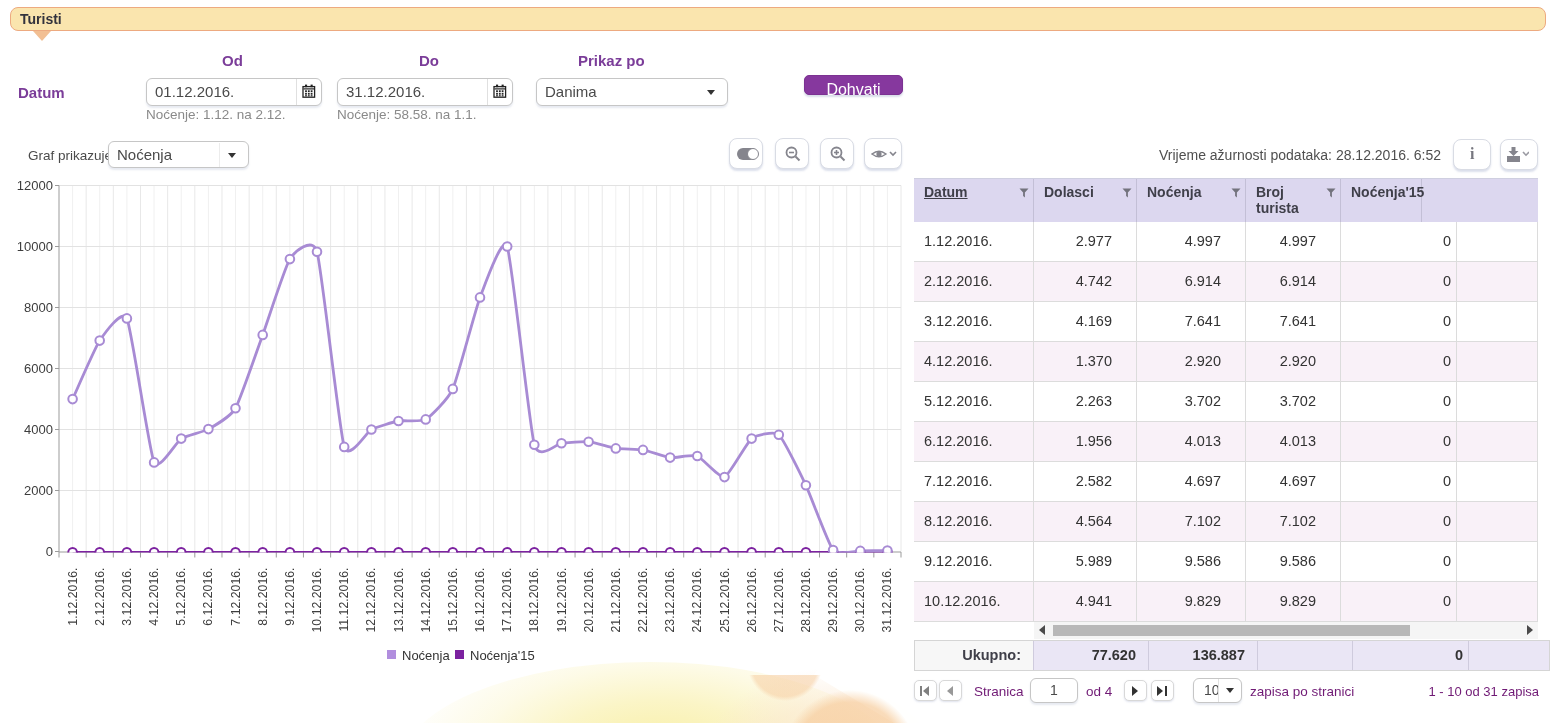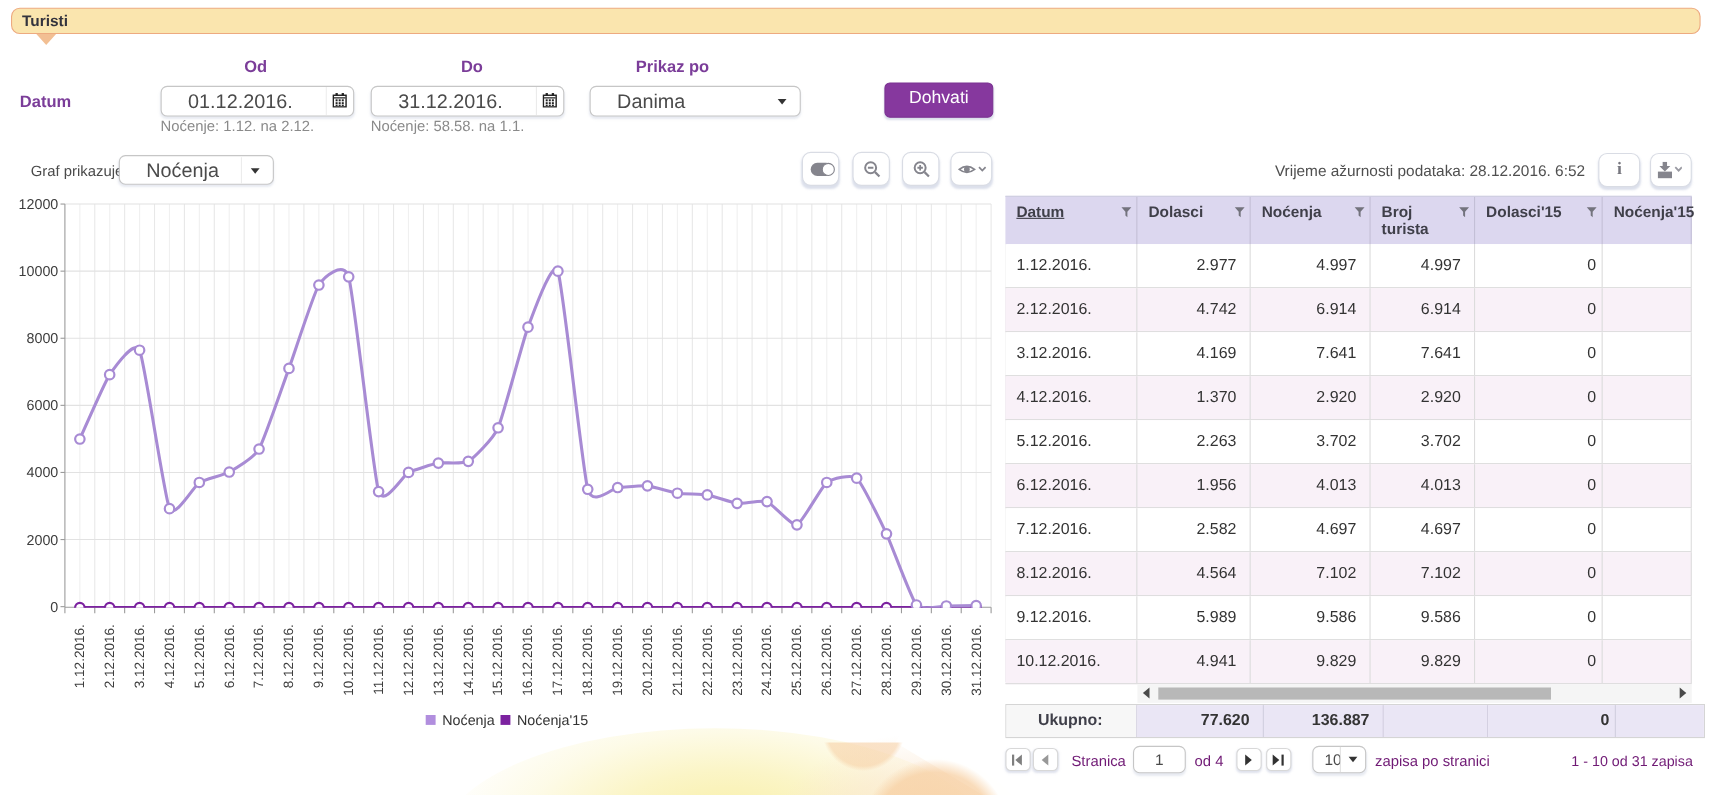--- a/index.html
+++ b/index.html
@@ -4,54 +4,54 @@
 html,body { width:1556px; height:723px; overflow:hidden; background:#fff;
   font-family:"Liberation Sans",sans-serif; }
 .deco { position:absolute; border-radius:50%; }
 .hbar { position:absolute; left:10px; top:7px; width:1536px; height:24px;
   background:#fae5ae; border:1px solid #edaa80; border-radius:8px;
   font-size:14px; font-weight:bold; color:#33333d; line-height:22px; padding-left:9px; }
 .htri { position:absolute; left:33px; top:31px; width:0; height:0;
   border-left:9px solid transparent; border-right:9px solid transparent; border-top:10px solid #f2bf93; }
 .plabel { position:absolute; color:#7b3d99; font-weight:bold; font-size:15px; }
 .inp { position:absolute; height:28px; background:#fff; border:1px solid #c6c6c6; border-radius:6px;
-  font-size:18px; color:#4a4a4a; line-height:26px; padding-left:24px;
+  font-size:15px; color:#4a4a4a; line-height:26px; padding-left:8px;
   box-shadow:0 2px 2px rgba(160,170,200,.25); }
 .calbtn { position:absolute; right:0; top:0; width:25px; height:26px; border-left:1px solid #e0e0e0;
   border-radius:0 6px 6px 0; }
 .hint { position:absolute; color:#8a8a8a; font-size:13.5px; }
-.dohvati { position:absolute; left:804px; top:75px; width:99px; height:32px; background:#86389e;
+.dohvati { position:absolute; left:804px; top:75px; width:99px; height:20px; background:#86389e;
   border:1px solid #7c3292; border-radius:5px; color:#fff; font-size:16px; text-align:center;
   line-height:28px; box-shadow:0 2px 2px rgba(160,170,200,.4); }
 .ddarrow { position:absolute; width:0; height:0; border-left:5px solid transparent;
   border-right:5px solid transparent; border-top:6px solid #333; }
 .cbtn { position:absolute; top:138px; height:31px; background:#fff; border:1px solid #d9dce4;
   border-radius:8px; box-shadow:0 2px 2px rgba(175,185,210,.45); }
 .grid { position:absolute; left:914px; top:178px; width:624px; }
 .thead { display:flex; background:#dcd7ef; border-top:1px solid #cfcfe0; height:44px; }
 .th { position:relative; font-size:14px; font-weight:bold; color:#3f3f49; padding:5px 24px 0 10px;
   border-right:1px solid #c3bfd6; line-height:16px; }
 .tr { display:flex; height:40px; border-bottom:1px solid #dcdcdc; background:#fff; }
 .tr.alt { background:#f9f1f8; }
-.td { font-size:14.5px; color:#333; line-height:39px; text-align:right; padding-right:12px;
+.td { font-size:14.5px; color:#333; line-height:39px; text-align:right; padding-right:24px;
   border-right:1px solid #dcdcdc; }
 .td.tdl { text-align:left; padding-left:10px; padding-right:0; }
 .filt { position:absolute; right:4px; top:9px; }
 .c0 { width:120px; } .c1 { width:103px; } .c2 { width:109px; } .c3 { width:95px; } .c4 { width:116px; } .c5 { width:81px; padding-right:2px; }
 .tr .td:nth-child(1) { width:120px; } .tr .td:nth-child(2) { width:103px; }
 .tr .td:nth-child(3) { width:109px; } .tr .td:nth-child(4) { width:95px; }
 .tr .td:nth-child(5) { width:116px; padding-right:5px; } .tr .td:nth-child(6) { width:81px; }
 .sbar { position:absolute; left:1034px; top:622px; width:504px; height:17px; background:#f5f5f5; }
 .sthumb { position:absolute; left:19px; top:3px; width:357px; height:11px; background:#b8b8b8; }
 .sarr { position:absolute; top:3px; width:0; height:0; border-top:5px solid transparent; border-bottom:5px solid transparent; }
 .tfoot { position:absolute; left:914px; top:640px; display:flex; height:31px;
   border:1px solid #d5d5d5; }
 .tf { background:#eae6f5; font-size:14.5px; font-weight:bold; color:#333; line-height:29px;
   text-align:right; padding-right:12px; border-right:1px solid #cfcbdd; }
-.tf.first { background:#f7f7f7; text-align:center; padding-left:10px; color:#3f3f49; }
+.tf.first { background:#f7f7f7; text-align:right; padding-left:10px; color:#3f3f49; }
 .pbtn { position:absolute; top:680px; width:23px; height:21px; background:#fff; border:1px solid #d8d8d8;
   border-radius:5px; box-shadow:0 1px 2px rgba(160,170,200,.35); }
 .ptext { position:absolute; color:#701a75; font-size:13.5px; }
 .parr { position:absolute; top:5px; left:7px; width:0; height:0; border-top:5px solid transparent; border-bottom:5px solid transparent; }
 .pbar { position:absolute; top:5px; width:2px; height:10px; }
 </style></head><body>
 <div class="deco" style="left:400px;top:662px;width:500px;height:210px;background:radial-gradient(ellipse farthest-side at 52% 42%, rgba(248,238,160,.95) 0%, rgba(248,238,160,.6) 40%, rgba(248,238,160,.25) 70%, rgba(248,238,160,0) 100%);"></div>
 <div class="deco" style="left:700px;top:668px;width:260px;height:190px;background:radial-gradient(ellipse farthest-side, rgba(250,229,203,.75) 0%, rgba(250,229,203,.5) 60%, rgba(250,229,203,0) 100%);"></div>
 <div style="position:absolute;left:814px;top:675px;width:400px;height:500px;background:rgba(255,255,255,.93);transform:rotate(-59deg);transform-origin:0 0;"></div>
 <div style="position:absolute;left:747px;top:675px;width:76px;height:27px;overflow:hidden;">
@@ -387,23 +387,20 @@
         </svg></div>
  <div class="th c1">Dolasci<svg class="filt" width="10" height="10" viewBox="0 0 10 10">
           <path d="M0.5,0.5 H9.5 L5.9,4.4 V9.5 L4.1,8 V4.4 Z" fill="#73737d"></path>
         </svg></div>
  <div class="th c2">Noćenja<svg class="filt" width="10" height="10" viewBox="0 0 10 10">
           <path d="M0.5,0.5 H9.5 L5.9,4.4 V9.5 L4.1,8 V4.4 Z" fill="#73737d"></path>
         </svg></div>
  <div class="th c3">Broj turista<svg class="filt" width="10" height="10" viewBox="0 0 10 10">
           <path d="M0.5,0.5 H9.5 L5.9,4.4 V9.5 L4.1,8 V4.4 Z" fill="#73737d"></path>
         </svg></div>
- <div class="th c4">Dolasci'15<svg class="filt" width="10" height="10" viewBox="0 0 10 10">
-          <path d="M0.5,0.5 H9.5 L5.9,4.4 V9.5 L4.1,8 V4.4 Z" fill="#73737d"></path>
-        </svg></div>
  <div class="th c5">Noćenja'15</div>
 </div>
 <div class="tr">
       <div class="td tdl">1.12.2016.</div>
       <div class="td">2.977</div>
       <div class="td">4.997</div>
       <div class="td">4.997</div>
       <div class="td">0</div>
       <div class="td last"></div>
     </div>

